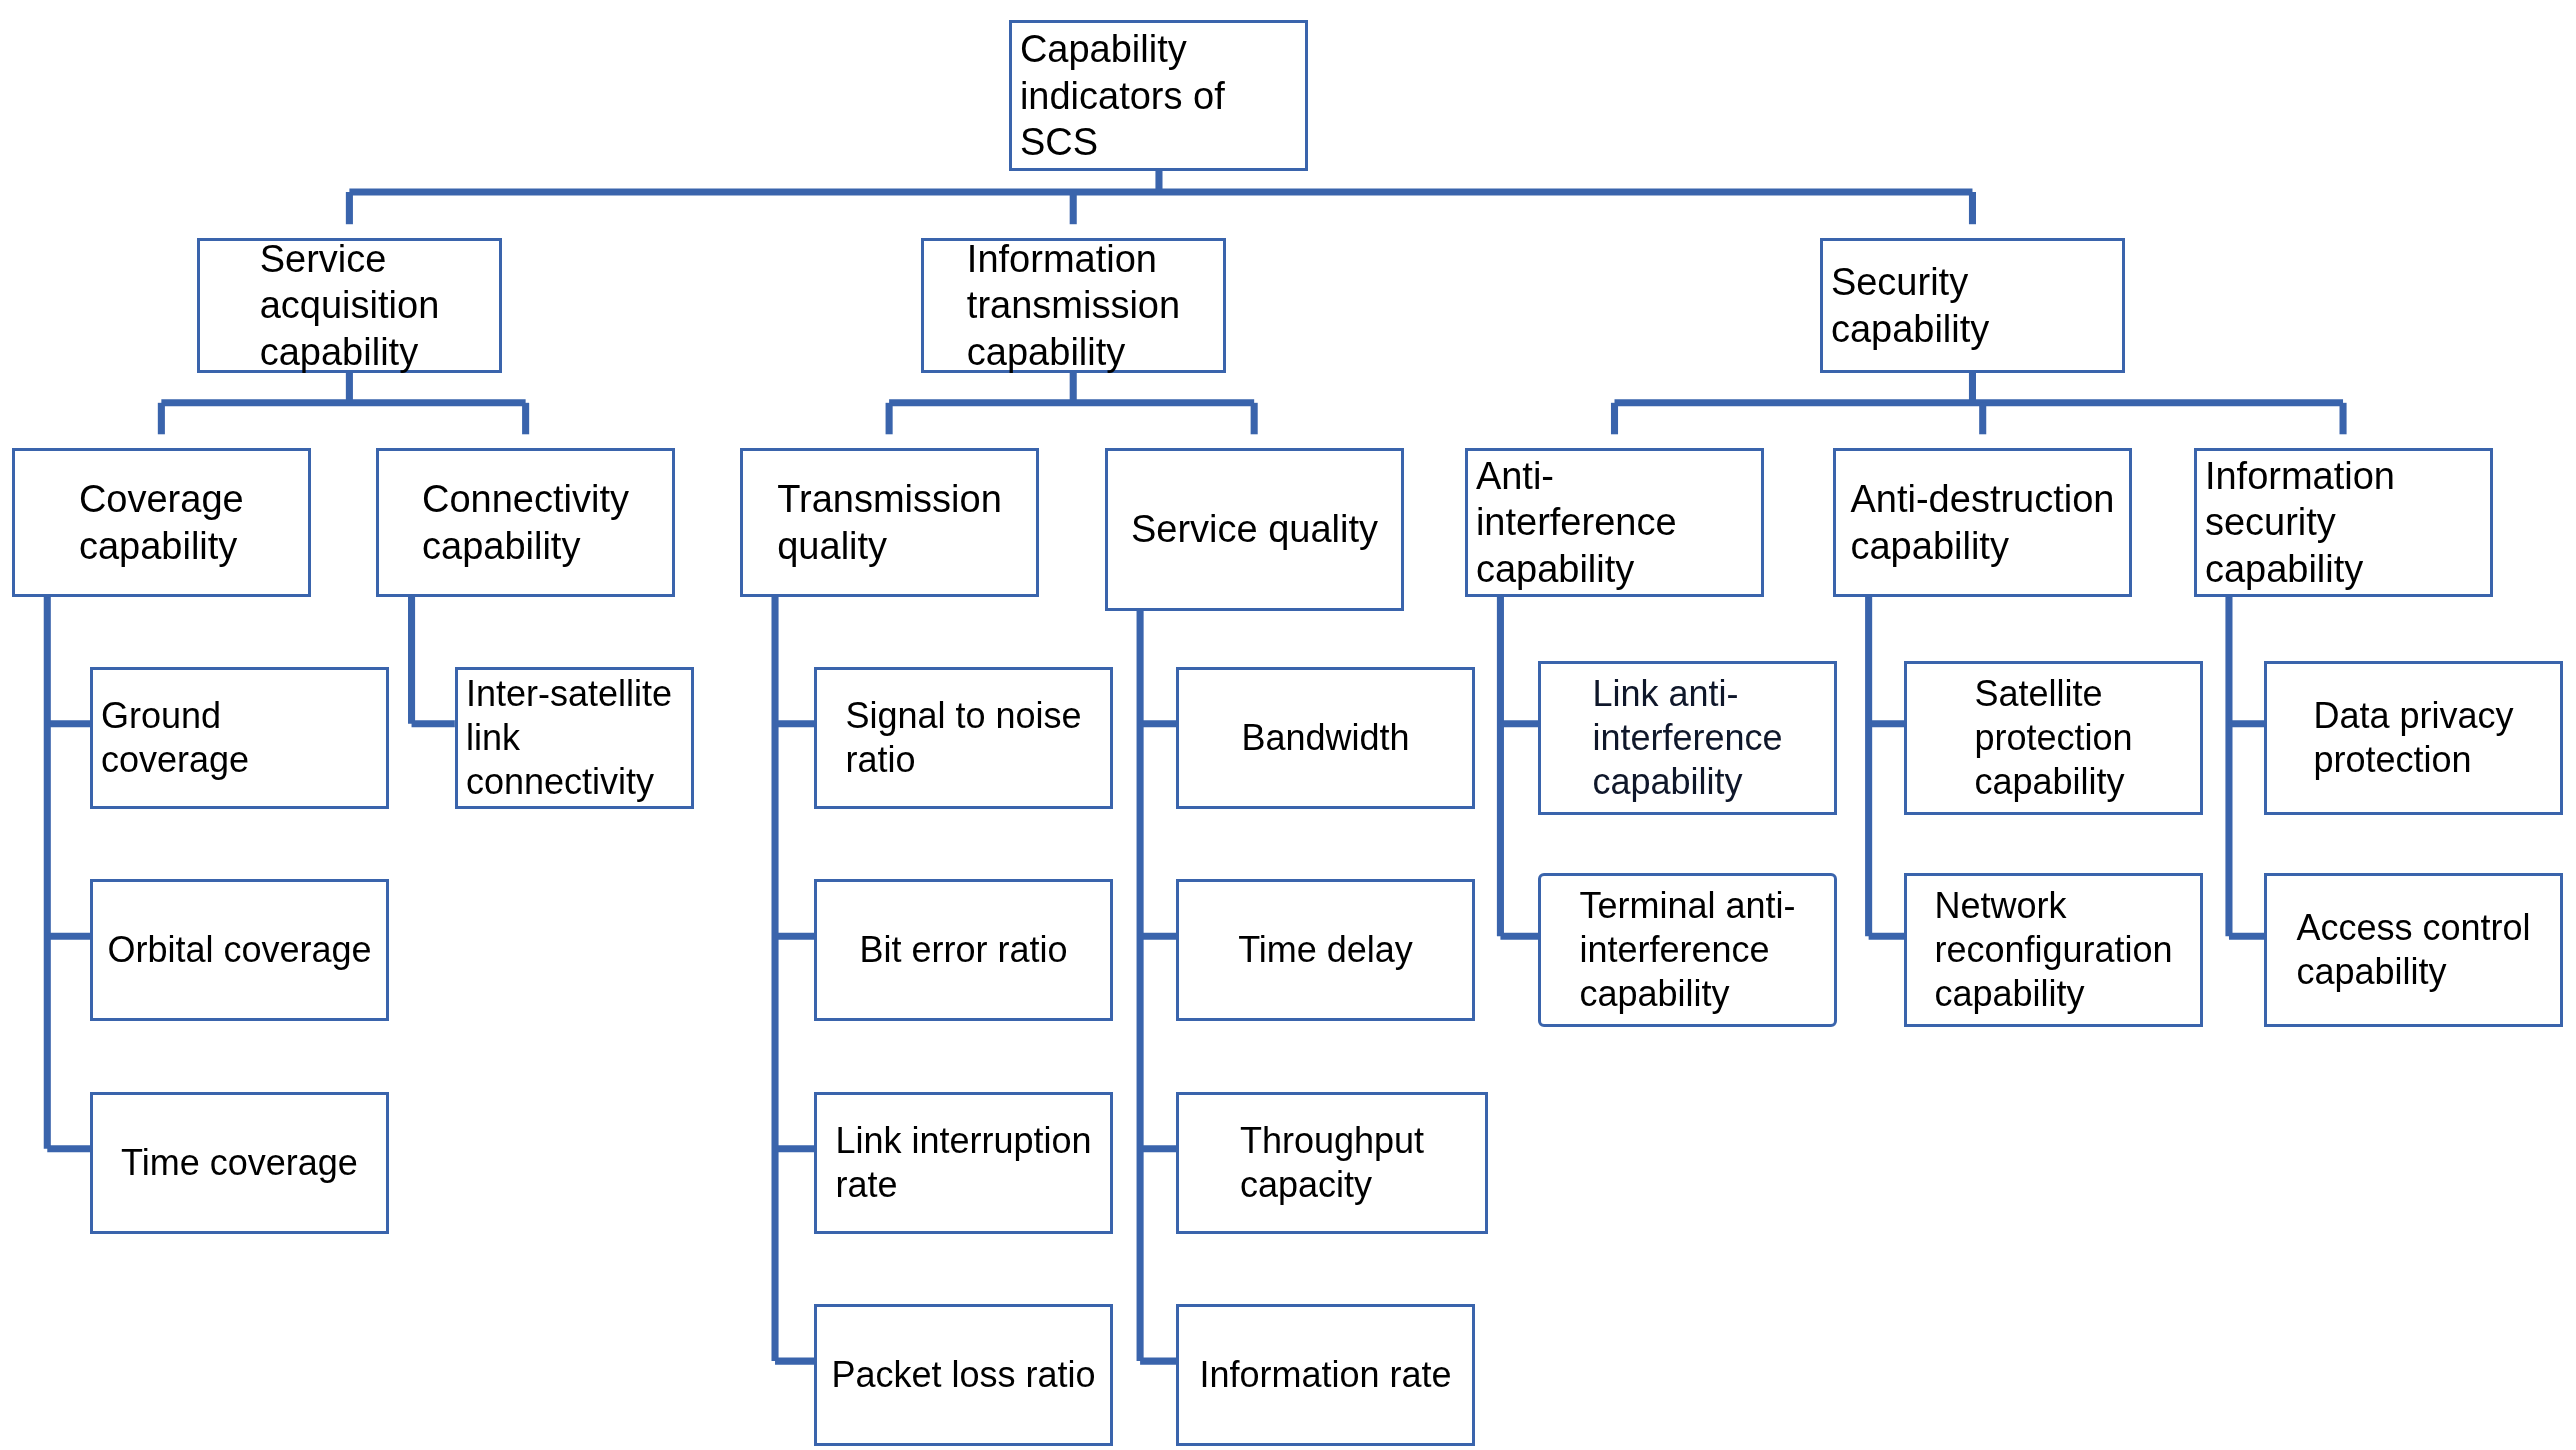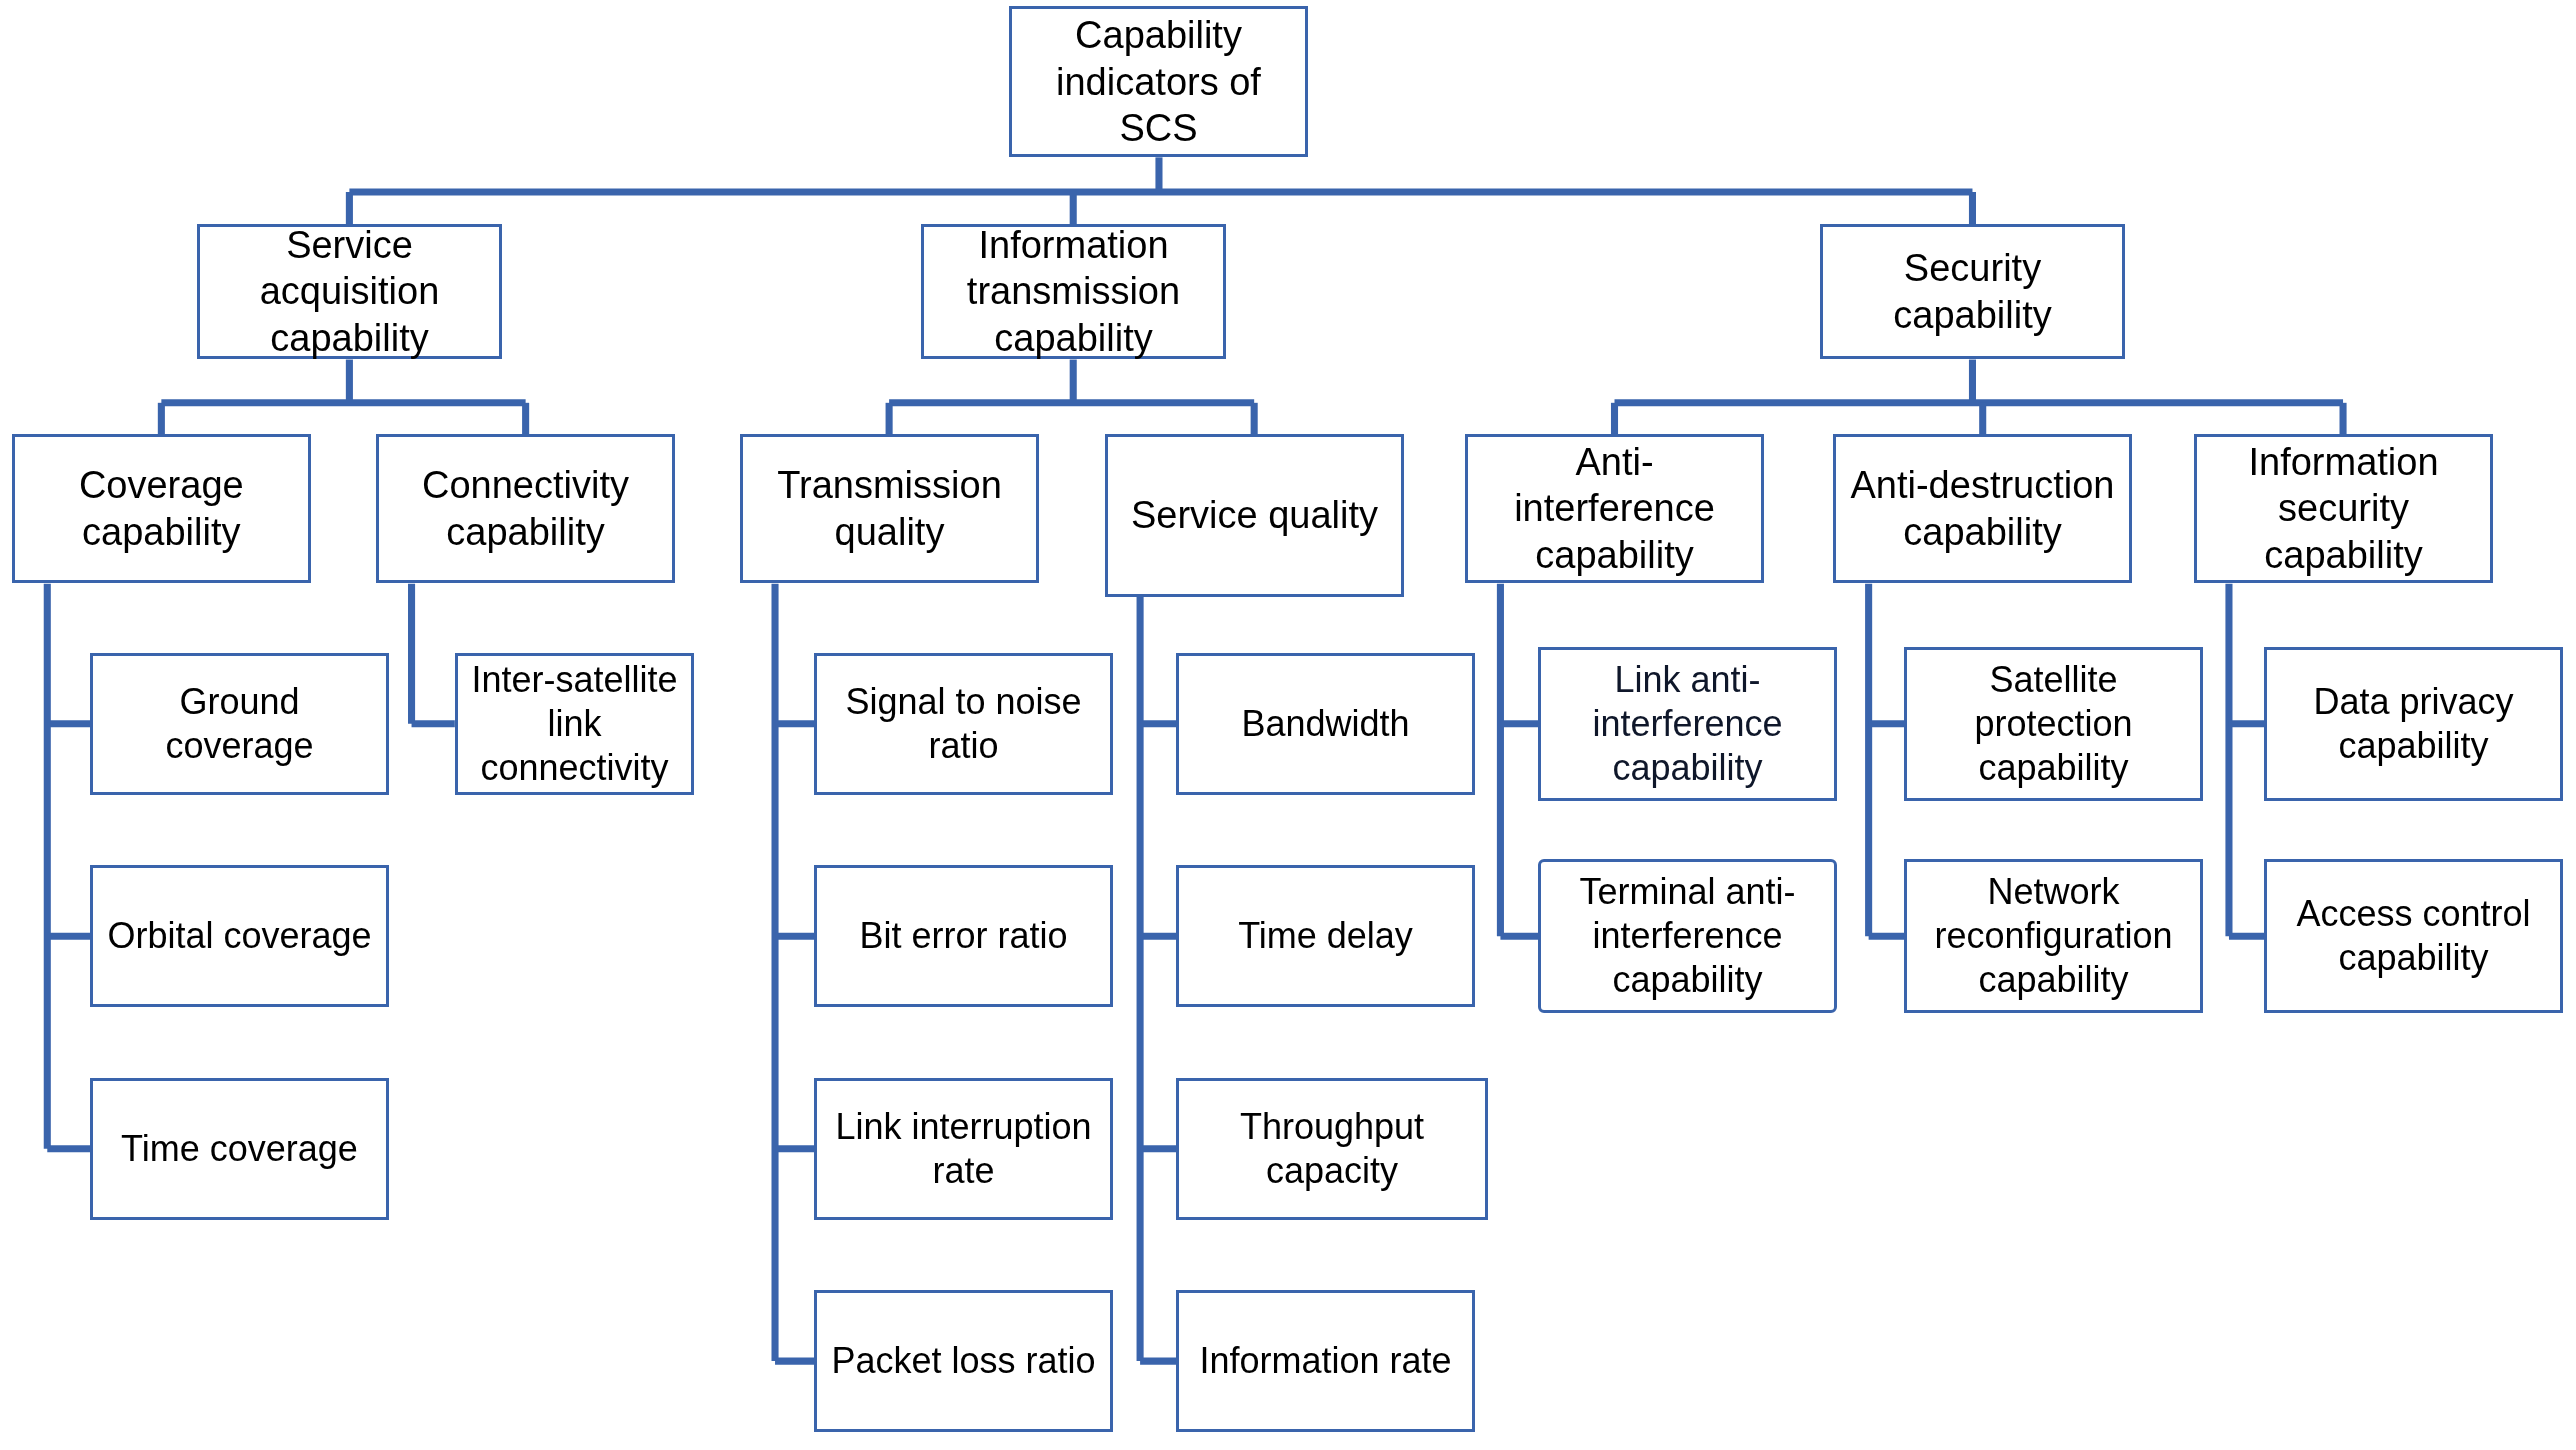--- a/index.html
+++ b/index.html
@@ -25,26 +25,26 @@
     pointer-events: none;
   }
   .node {
     position: absolute;
     box-sizing: border-box;
     border: 3.9px solid #3a64ac;
     background: #ffffff;
     display: flex;
     align-items: center;
     justify-content: center;
-    text-align: center;
     color: #000000;
     line-height: 1.22;
     padding: 3.1px 7.9px;
     font-size: 36px;
     white-space: pre-line;
+    margin-top: 14px;
   }
   .node.lv1 { font-size: 38px; }
   .node.lv2 { font-size: 38px; }
   .node.lv3 { font-size: 38px; }
   .node.leaf { font-size: 36px; }
 </style>
 </head>
 <body>
 
 <div id="canvas">
@@ -148,18 +148,18 @@
 capability</div>
 
   <div class="node leaf" style="left: 1904px; top: 647px; width: 299px; height: 154px; border-color: rgb(58, 100, 172); background: rgb(255, 255, 255); color: rgb(0, 0, 0);">Satellite
 protection
 capability</div>
   <div class="node leaf" style="left: 1904px; top: 859px; width: 299px; height: 154px; border-color: rgb(58, 100, 172); background: rgb(255, 255, 255); color: rgb(0, 0, 0);">Network
 reconfiguration
 capability</div>
 
   <div class="node leaf" style="left: 2264px; top: 647px; width: 299px; height: 154px; border-color: rgb(58, 100, 172); background: rgb(255, 255, 255); color: rgb(0, 0, 0);">Data privacy
-capability</div>
+protection</div>
   <div class="node leaf" style="left: 2264px; top: 859px; width: 299px; height: 154px; border-color: rgb(58, 100, 172); background: rgb(255, 255, 255); color: rgb(0, 0, 0);">Access control
 capability</div>
 
 </div>
 
 
 </body></html>

